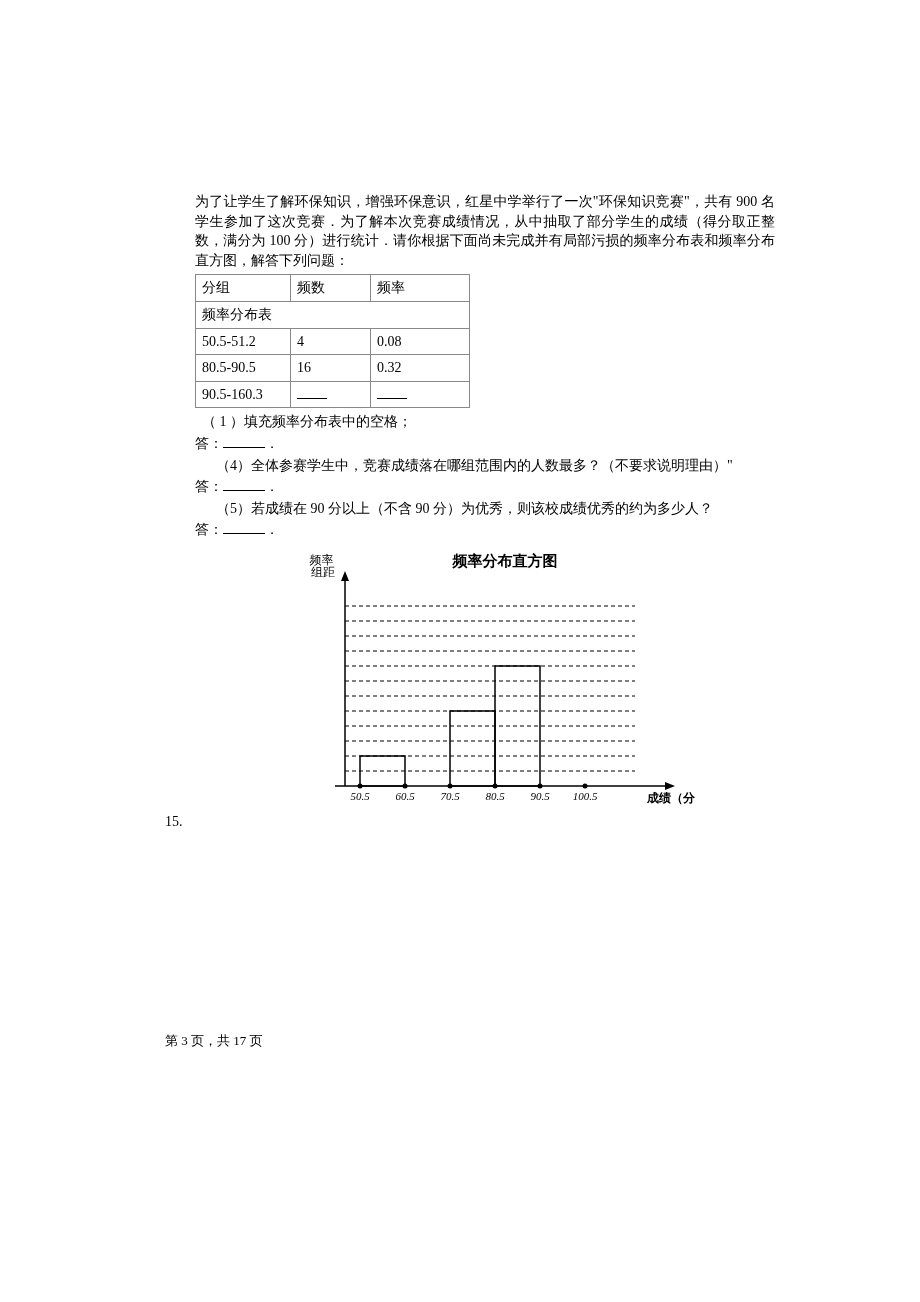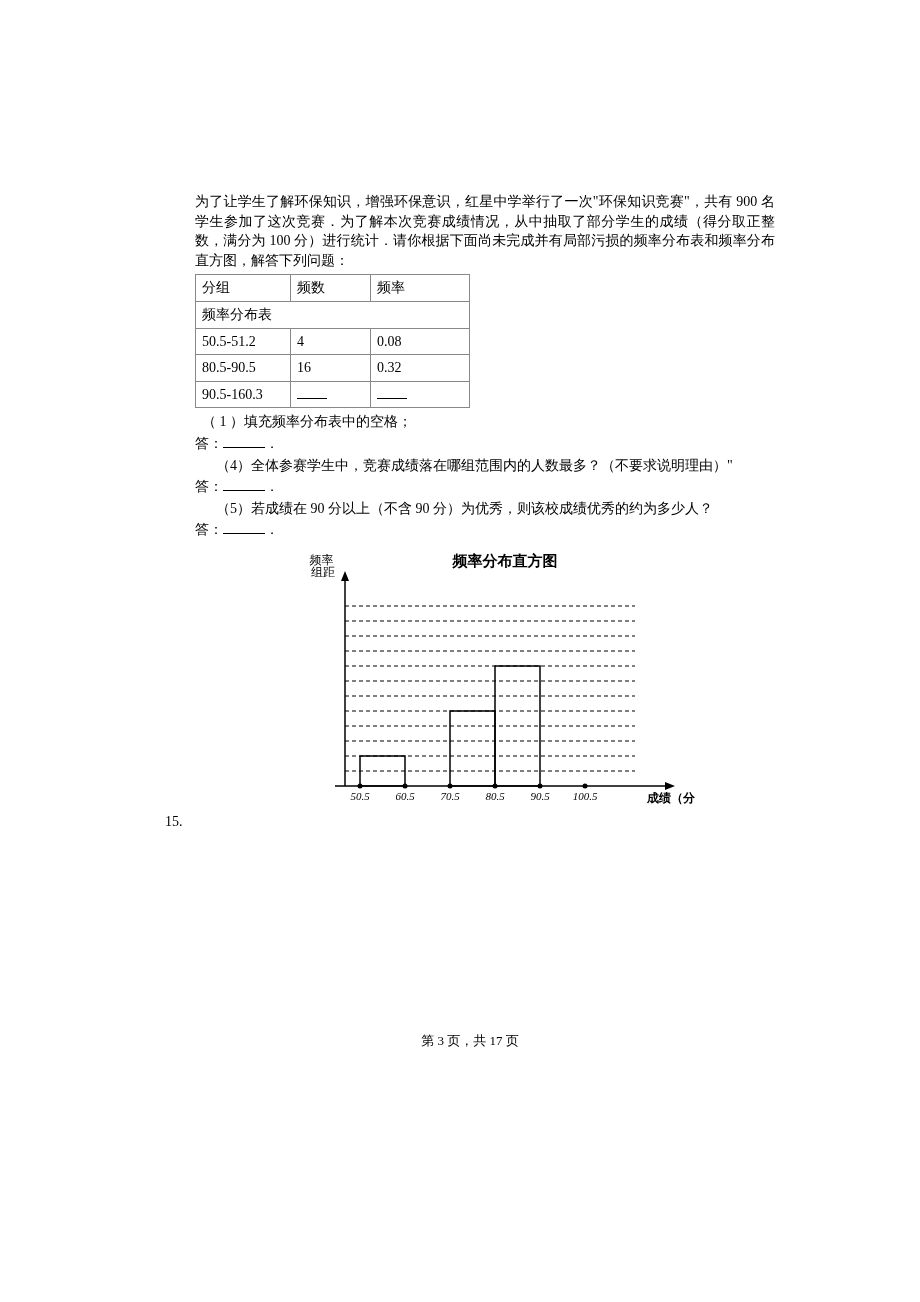--- a/index.html
+++ b/index.html
@@ -37,21 +37,21 @@
       width: 42px;
       height: 1em;
       vertical-align: baseline;
     }
     .blank-cell {
       display: inline-block;
       border-bottom: 1px solid #000;
       width: 30px;
     }
     .checkbox-img { font-family: monospace; font-size: 11px; }
-    .footer { text-align: center; margin-top: 200px; font-size: 13px; }
+    .footer { text-align: left; margin-top: 200px; font-size: 13px; }
     .chart-wrap { text-align: center; margin-top: 6px; }
     .chart-svg { display: inline-block; }
     .chart-title { font-weight: bold; font-size: 15px; }
     .axis-label { font-size: 12px; }
     .tick-label { font-size: 11px; }
   </style>
 </head>
 <body>
 
 <div class="question-row">

